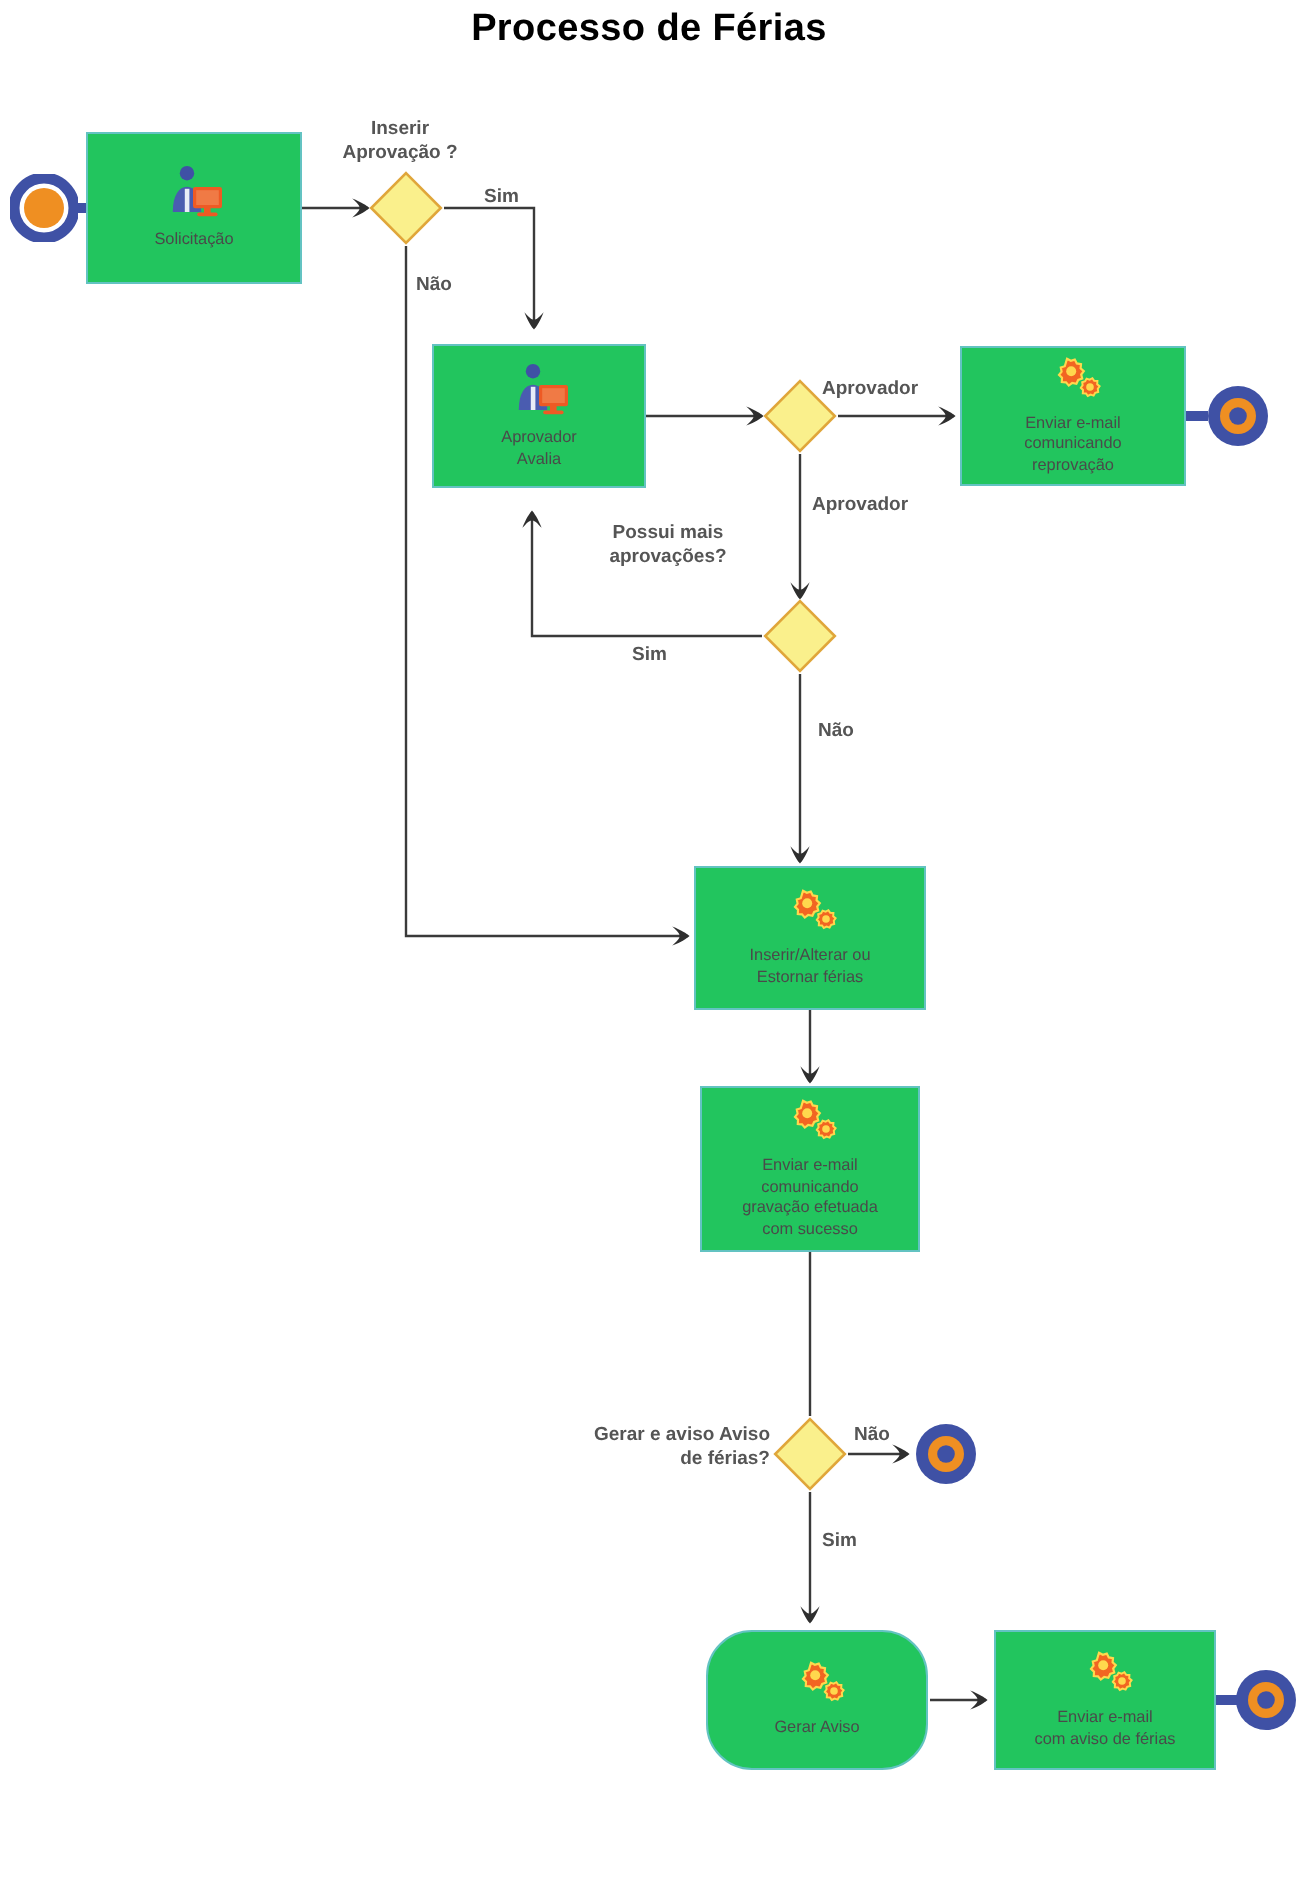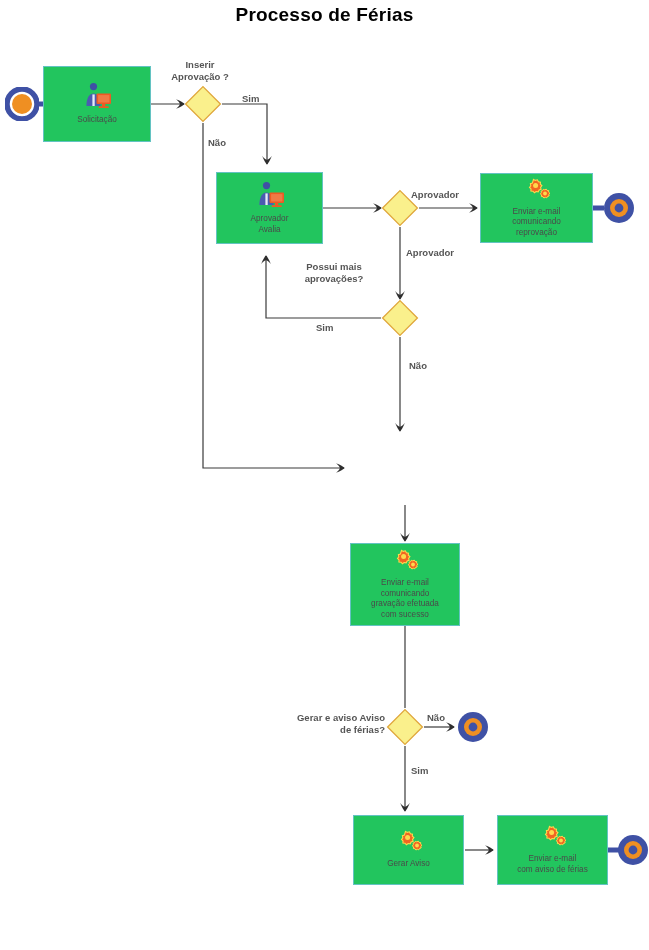--- a/index.html
+++ b/index.html
@@ -180,41 +180,57 @@
           <path d="M24.3,11.3 l1.5,0.5 1.4,-0.7 0.9,1.3 1.6,0.1 -0.1,1.6 1.2,1.0 -0.9,1.3 0.2,1.6 -1.5,0.4 -0.8,1.4 -1.5,-0.5 -1.4,0.7 -0.9,-1.3 -1.6,-0.1 0.1,-1.6 -1.1,-1.1 0.9,-1.3 -0.2,-1.5 1.5,-0.5 z"></path>
           <circle cx="26.0" cy="15.5" r="1.9" fill="#ffd84d" stroke="none"></circle>
         </g>
       </svg>
     </span>
     <span class="label">Enviar e-mail
 comunicando
 reprovação</span>
   </div>
 
+  <div class="task" style="left:347px;top:433px;width:116px;height:72px;">
+    <span class="ico">
+      <svg width="36" height="26" viewBox="0 0 36 26" xmlns="http://www.w3.org/2000/svg">
+        <g fill="#f26522" stroke="#ffd84d" stroke-width="1.1">
+          <path d="M14.5,1.4 l1.9,1.0 2.0,-0.6 1.0,1.9 2.1,0.4 -0.2,2.1 1.6,1.4 -1.3,1.7 0.5,2.0 -2.0,0.7 -0.9,1.9 -2.1,-0.4 -1.7,1.3 -1.4,-1.6 -2.1,-0.2 0.1,-2.1 -1.5,-1.5 1.3,-1.6 -0.4,-2.1 2.0,-0.6 z"></path>
+          <circle cx="16.6" cy="7.6" r="2.5" fill="#ffd84d" stroke="none"></circle>
+        </g>
+        <g fill="#f26522" stroke="#ffd84d" stroke-width="1.0">
+          <path d="M24.3,11.3 l1.5,0.5 1.4,-0.7 0.9,1.3 1.6,0.1 -0.1,1.6 1.2,1.0 -0.9,1.3 0.2,1.6 -1.5,0.4 -0.8,1.4 -1.5,-0.5 -1.4,0.7 -0.9,-1.3 -1.6,-0.1 0.1,-1.6 -1.1,-1.1 0.9,-1.3 -0.2,-1.5 1.5,-0.5 z"></path>
+          <circle cx="26.0" cy="15.5" r="1.9" fill="#ffd84d" stroke="none"></circle>
+        </g>
+      </svg>
+    </span>
+    <span class="label">Inserir/Alterar ou
+Estornar férias</span>
+  </div>
 
   <div class="task" style="left:350px;top:543px;width:110px;height:83px;">
     <span class="ico">
       <svg width="36" height="26" viewBox="0 0 36 26" xmlns="http://www.w3.org/2000/svg">
         <g fill="#f26522" stroke="#ffd84d" stroke-width="1.1">
           <path d="M14.5,1.4 l1.9,1.0 2.0,-0.6 1.0,1.9 2.1,0.4 -0.2,2.1 1.6,1.4 -1.3,1.7 0.5,2.0 -2.0,0.7 -0.9,1.9 -2.1,-0.4 -1.7,1.3 -1.4,-1.6 -2.1,-0.2 0.1,-2.1 -1.5,-1.5 1.3,-1.6 -0.4,-2.1 2.0,-0.6 z"></path>
           <circle cx="16.6" cy="7.6" r="2.5" fill="#ffd84d" stroke="none"></circle>
         </g>
         <g fill="#f26522" stroke="#ffd84d" stroke-width="1.0">
           <path d="M24.3,11.3 l1.5,0.5 1.4,-0.7 0.9,1.3 1.6,0.1 -0.1,1.6 1.2,1.0 -0.9,1.3 0.2,1.6 -1.5,0.4 -0.8,1.4 -1.5,-0.5 -1.4,0.7 -0.9,-1.3 -1.6,-0.1 0.1,-1.6 -1.1,-1.1 0.9,-1.3 -0.2,-1.5 1.5,-0.5 z"></path>
           <circle cx="26.0" cy="15.5" r="1.9" fill="#ffd84d" stroke="none"></circle>
         </g>
       </svg>
     </span>
     <span class="label">Enviar e-mail
 comunicando
 gravação efetuada
 com sucesso</span>
   </div>
 
-  <div class="task" style="left:353px;top:815px;width:111px;height:70px;">
+  <div class="task" style="left:353px;top:815px;width:111px;height:70px;border-radius:23px;">
     <span class="ico">
       <svg width="36" height="26" viewBox="0 0 36 26" xmlns="http://www.w3.org/2000/svg">
         <g fill="#f26522" stroke="#ffd84d" stroke-width="1.1">
           <path d="M14.5,1.4 l1.9,1.0 2.0,-0.6 1.0,1.9 2.1,0.4 -0.2,2.1 1.6,1.4 -1.3,1.7 0.5,2.0 -2.0,0.7 -0.9,1.9 -2.1,-0.4 -1.7,1.3 -1.4,-1.6 -2.1,-0.2 0.1,-2.1 -1.5,-1.5 1.3,-1.6 -0.4,-2.1 2.0,-0.6 z"></path>
           <circle cx="16.6" cy="7.6" r="2.5" fill="#ffd84d" stroke="none"></circle>
         </g>
         <g fill="#f26522" stroke="#ffd84d" stroke-width="1.0">
           <path d="M24.3,11.3 l1.5,0.5 1.4,-0.7 0.9,1.3 1.6,0.1 -0.1,1.6 1.2,1.0 -0.9,1.3 0.2,1.6 -1.5,0.4 -0.8,1.4 -1.5,-0.5 -1.4,0.7 -0.9,-1.3 -1.6,-0.1 0.1,-1.6 -1.1,-1.1 0.9,-1.3 -0.2,-1.5 1.5,-0.5 z"></path>
           <circle cx="26.0" cy="15.5" r="1.9" fill="#ffd84d" stroke="none"></circle>
         </g>

